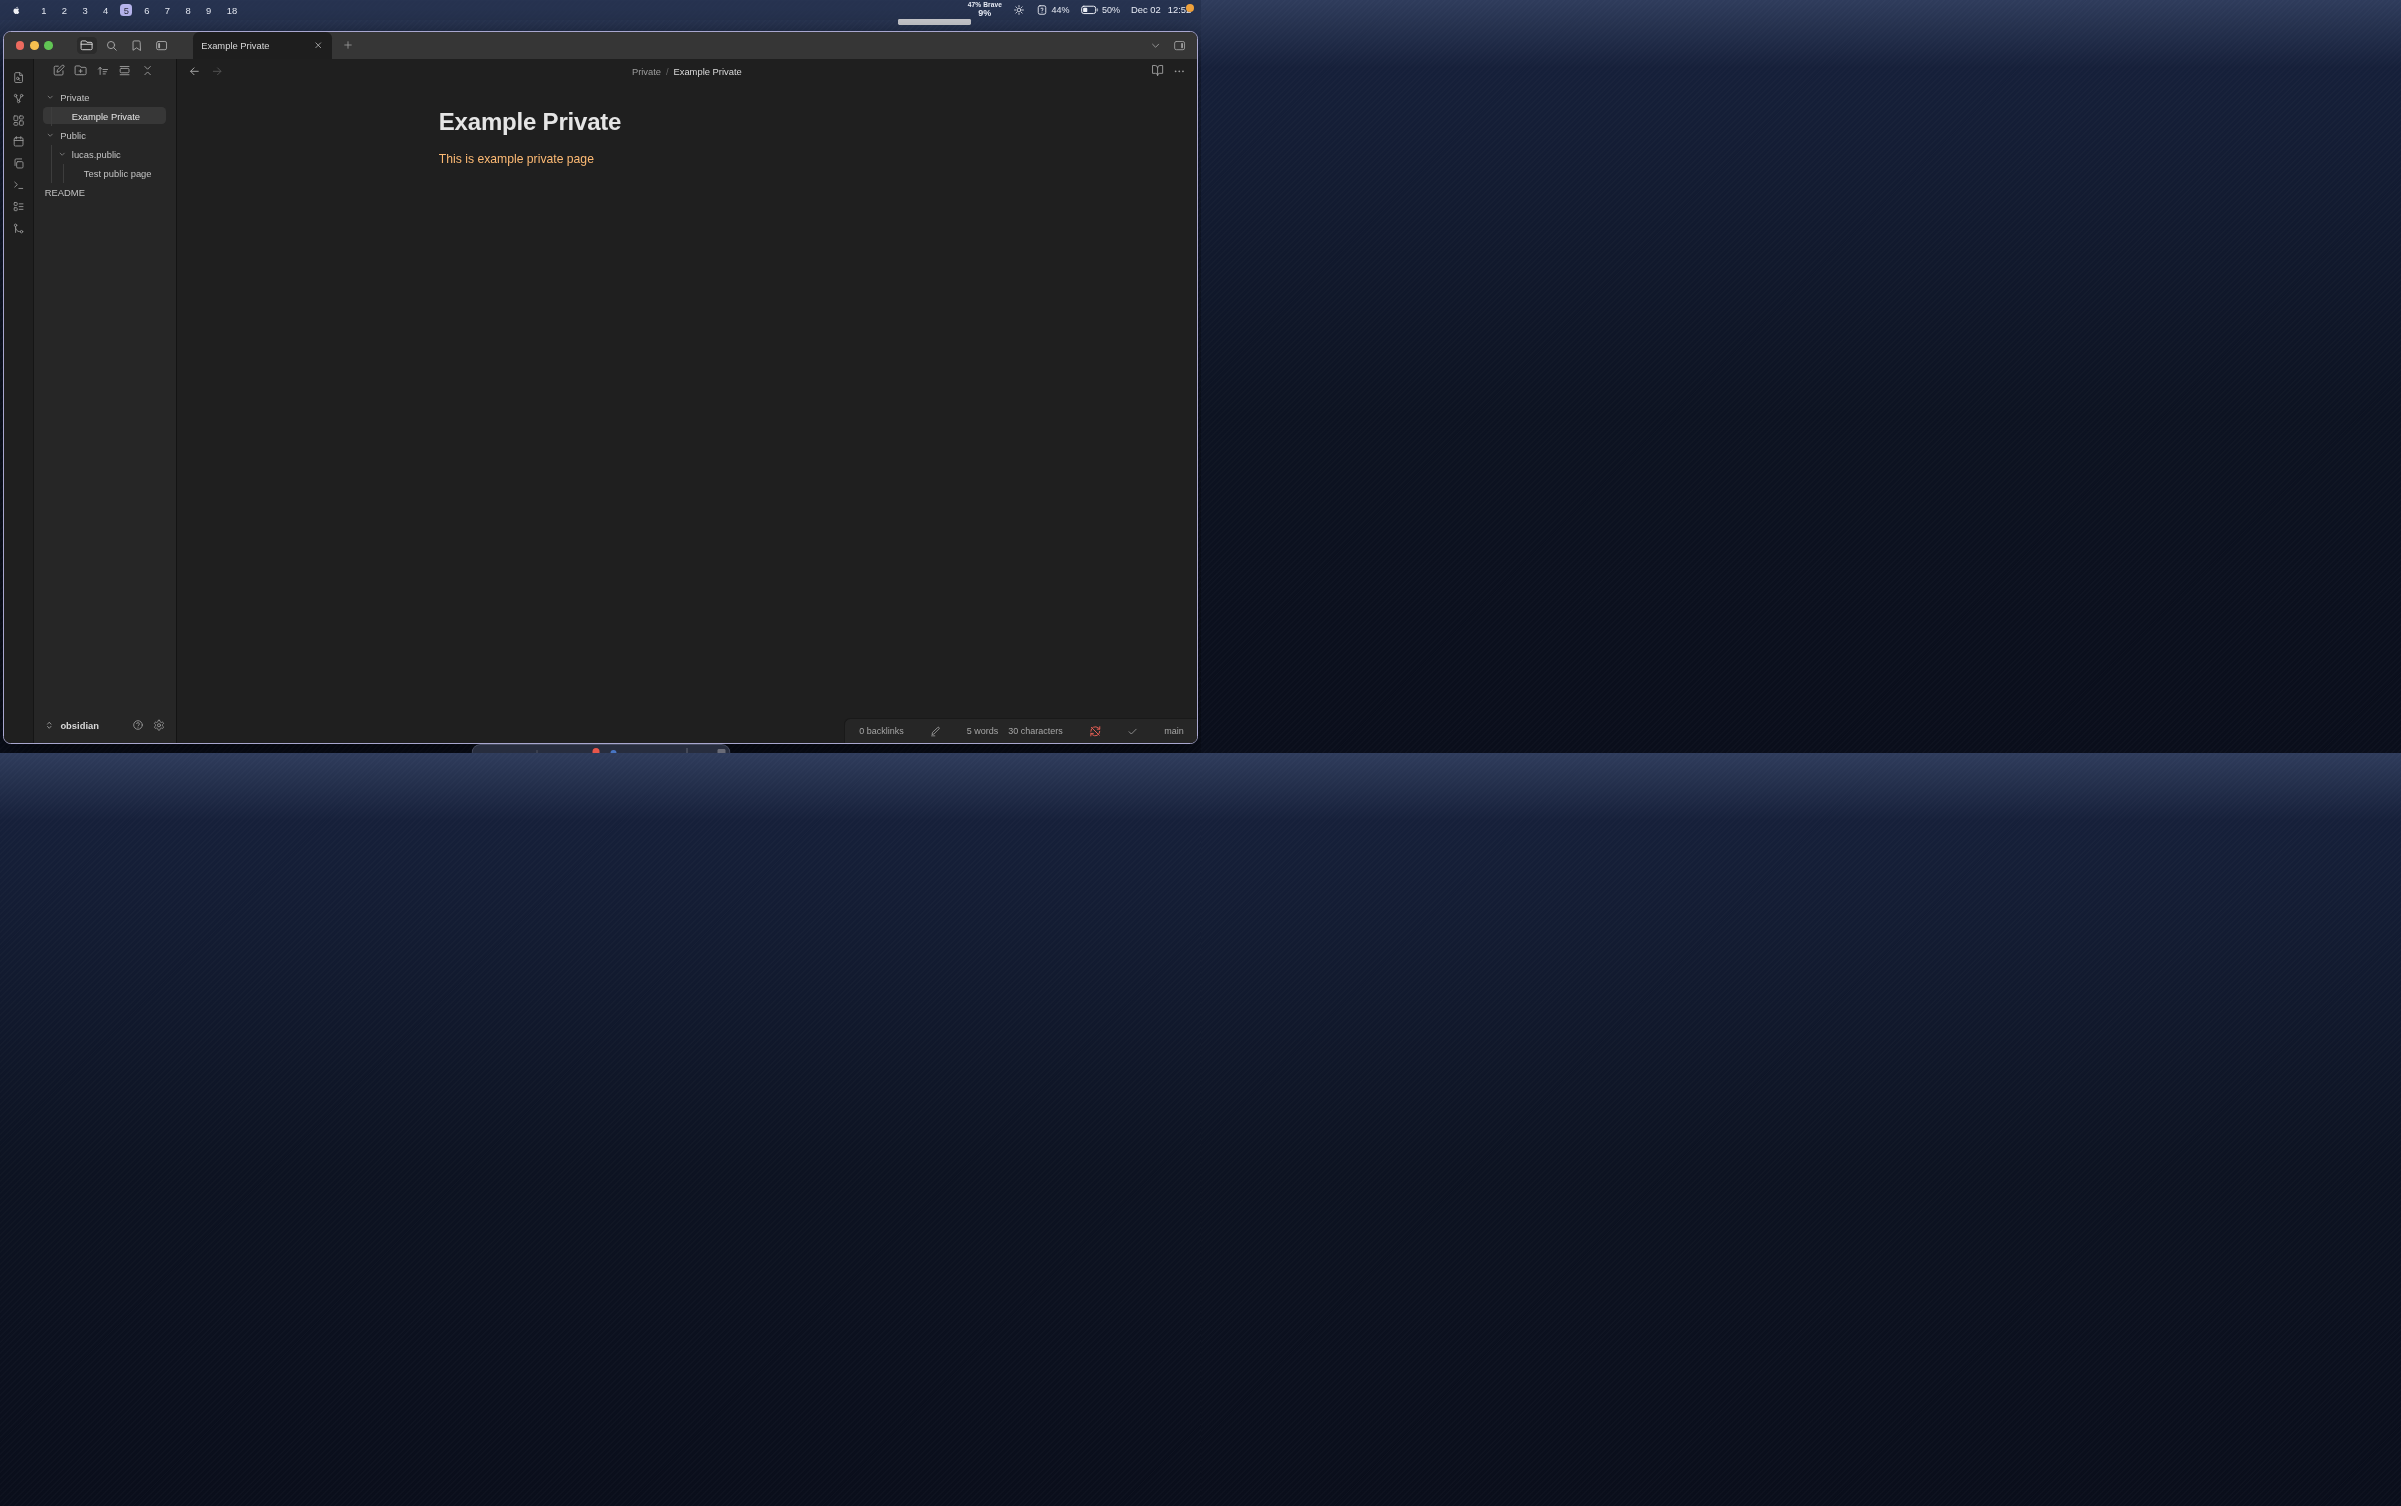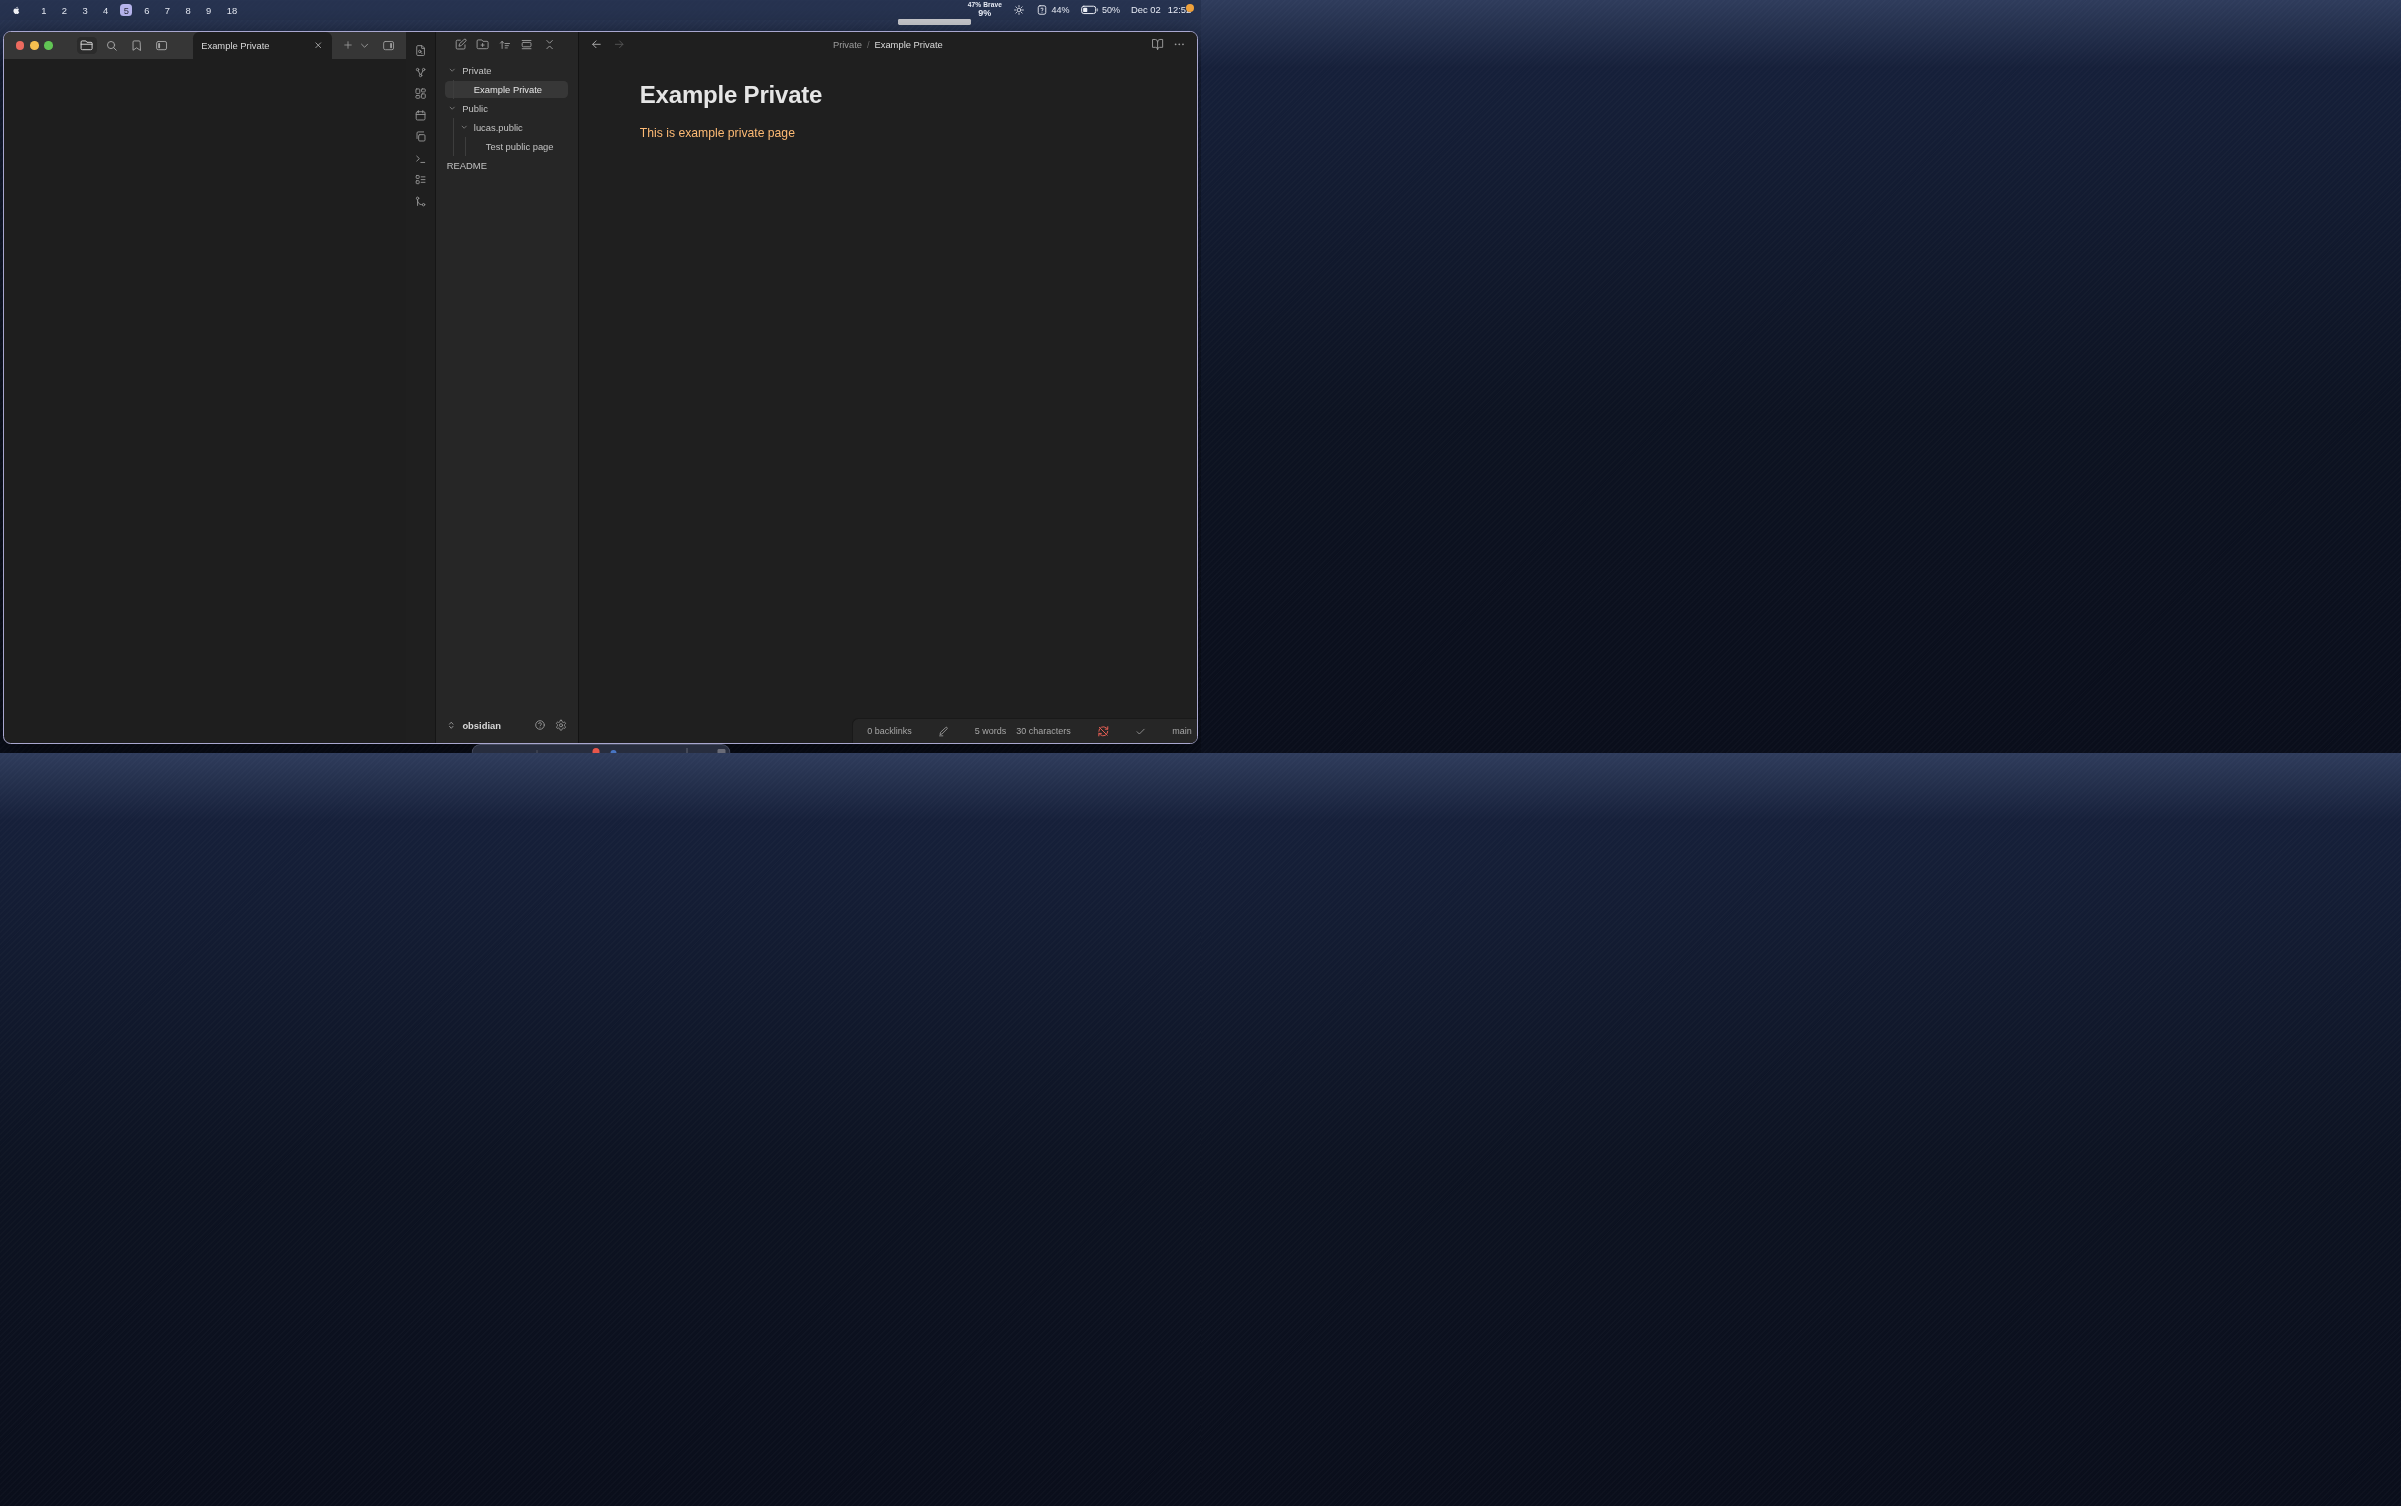--- a/index.html
+++ b/index.html
@@ -34,21 +34,21 @@
   .clock{ display:flex; align-items:center; gap:7px; font-size:9.4px;}
   .time-wrap{ position:relative; }
   .orange-dot{ position:absolute; right:-2.8px; top:-0.7px; width:8.4px; height:8.4px; border-radius:50%; background:#f0a23c; }
   
   .bg-win{ position:absolute; left:898px; top:19px; width:73px; height:5.6px; background:#c9cacf; border-radius:1.4px; }
   
   .window{
     position:absolute; left:2.8px; top:31px; width:1195px; height:713px;
     background:#1e1e1e; border:1.4px solid #a9a7cf; border-radius:7.7px;
     overflow:hidden; box-shadow:0 12.6px 35px rgba(0,0,0,.55);
-    display:flex; flex-direction:row;
+    display:flex; flex-direction:column;
   }
   .titlebar{ height:26.5px; background:#363636; display:flex; align-items:center; flex:0 0 auto; }
   .traffic{ display:flex; gap:5.6px; margin-left:12px; }
   .tl{ width:8.7px; height:8.7px; border-radius:50%; }
   .tl.red{ background:#ec6a5e; } .tl.yellow{ background:#f5bf4f; } .tl.green{ background:#61c554; }
   .tb-group{ display:flex; align-items:center; gap:5.6px; margin-left:24px; }
   .tb-btn{ width:19.5px; height:16.7px; border-radius:4.2px; display:flex; align-items:center; justify-content:center; color:#a8a8a8; }
   .tb-btn .ic{ width:13.2px; height:13.2px; }
   .tb-btn.active{ background:#2b2b2b; color:#dedede; }
   .tab{
@@ -94,21 +94,21 @@
   .crumb-parent{ color:#9c9c9c; } .crumb-sep{ color:#666; margin:0 4.9px; } .crumb-cur{ color:#dadada; }
   .nav-right{ margin-left:auto; display:flex; align-items:center; gap:9px; color:#9c9c9c; }
   .nav-right .ic{ width:13.2px; height:13.2px; }
   .nav-right .ic.dots{ width:12.6px; height:12.6px; }
   .content{ width:496px; margin:0 auto; padding-top:24px; }
   .note-title{ font-size:24px; font-weight:700; color:#e5e5e5; letter-spacing:-0.2px; font-family:"Liberation Sans","DejaVu Sans",sans-serif;}
   .note-body{ margin-top:16.7px; font-size:12.2px; color:#fdba74; }
   .statusbar{
     position:absolute; right:0; bottom:0; height:25px; background:#262626;
     border-top:0.7px solid #191919; border-left:0.7px solid #191919; border-radius:6.3px 0 0 0;
-    display:flex; align-items:center; gap:26px; padding:0 5px 0 14px;
+    display:flex; align-items:center; gap:26px; padding:0 13px 0 14px;
     font-size:9px; color:#a6a6a6;
   }
   .statusbar .ic{ width:11px; height:11px; }
   .statusbar .sync{ width:12.6px; height:12.6px; color:#e25d53; }
   .statusbar .grp{ display:flex; align-items:flex-end; gap:9.8px; }
   
   .dock{
     position:absolute; left:50%; transform:translateX(-50%); bottom:-4.9px;
     width:259px; height:14px; border-radius:9px 9px 0 0;
     background:rgba(44,50,68,0.88); border:0.7px solid rgba(130,135,160,0.35); border-bottom:none;

